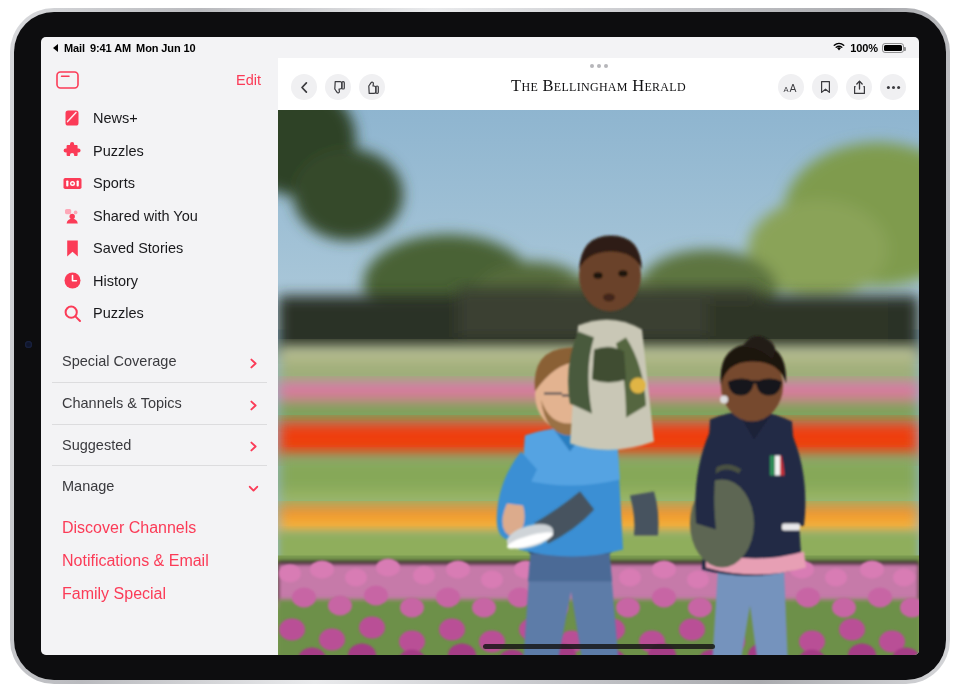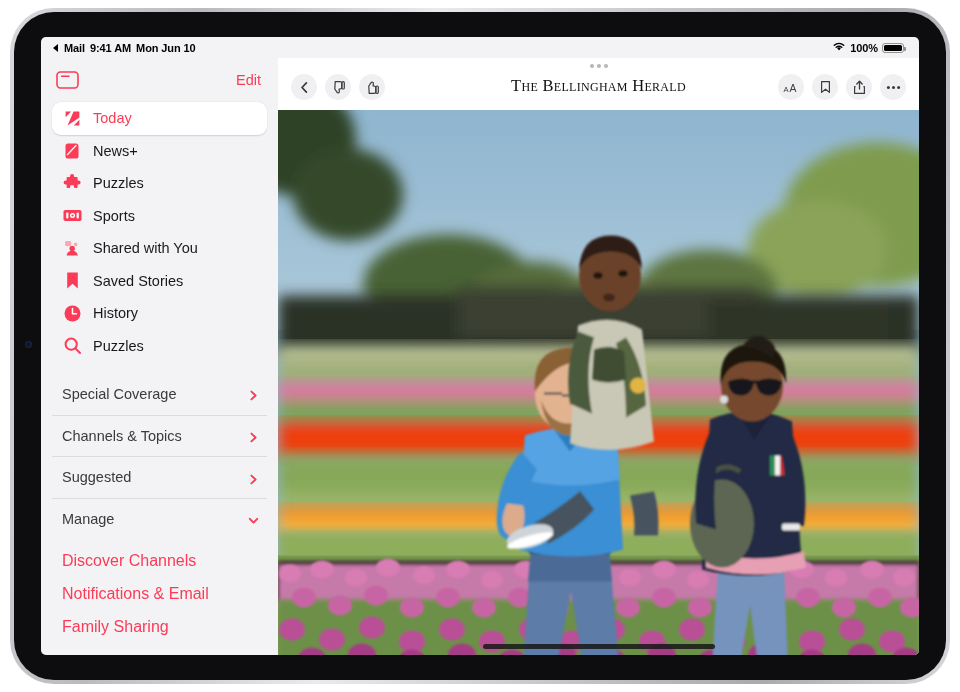--- a/index.html
+++ b/index.html
@@ -276,30 +276,20 @@
           <svg width="23" height="18" viewBox="0 0 23 18">
             <rect x="1" y="1" width="21" height="16" rx="3.4" ry="3.4" fill="none" stroke="#fb3b57" stroke-width="1.6"></rect>
             <line x1="5.5" y1="5.2" x2="13" y2="5.2" stroke="#fb3b57" stroke-width="1.5" stroke-linecap="round"></line>
           </svg>
         </span>
         <span id="edit-button">Edit</span>
       </div>
 
       <div class="nav-list">
 
-        <div class="nav-item selected">
-          <span class="nav-icon">
-            <svg width="19" height="19" viewBox="0 0 19 19">
-              <path d="M2.6 2.6 L8.2 2.6 L2.6 8.2 Z" fill="#fb3b57"></path>
-              <path d="M10.5 2.6 L16.4 2.6 L16.4 8.6 L4.6 16.4 Z" fill="#fb3b57" transform="rotate(0)"></path>
-              <path d="M16.4 16.4 L10.8 16.4 L16.4 10.8 Z" fill="#fb3b57"></path>
-            </svg>
-          </span>
-          <span>Today</span>
-        </div>
 
         <div class="nav-item">
           <span class="nav-icon">
             <svg width="18" height="18" viewBox="0 0 18 18">
               <rect x="2.5" y="1.5" width="13" height="15" rx="2.6" fill="#fb3b57"></rect>
               <path d="M4.6 12.6 L13 3.6" stroke="#ffe9ee" stroke-width="1.5" stroke-linecap="round"></path>
             </svg>
           </span>
           <span>News+</span>
         </div>
@@ -405,21 +395,21 @@
                 <path d="M1.8 3.8 L5.5 7.6 L9.2 3.8" stroke="#fb3b57" stroke-width="1.9" fill="none" stroke-linecap="round" stroke-linejoin="round"></path>
               </svg>
           </span>
         </div>
 
       </div>
 
       <div class="manage-links">
         <div class="manage-link">Discover Channels</div>
         <div class="manage-link">Notifications &amp; Email</div>
-        <div class="manage-link">Family Sharing</div>
+        <div class="manage-link">Family Special</div>
       </div>
 
     </div>
 
     <div id="content">
 
       <div id="multitask-handle">
         <span></span>
           <span></span>
           <span></span>

